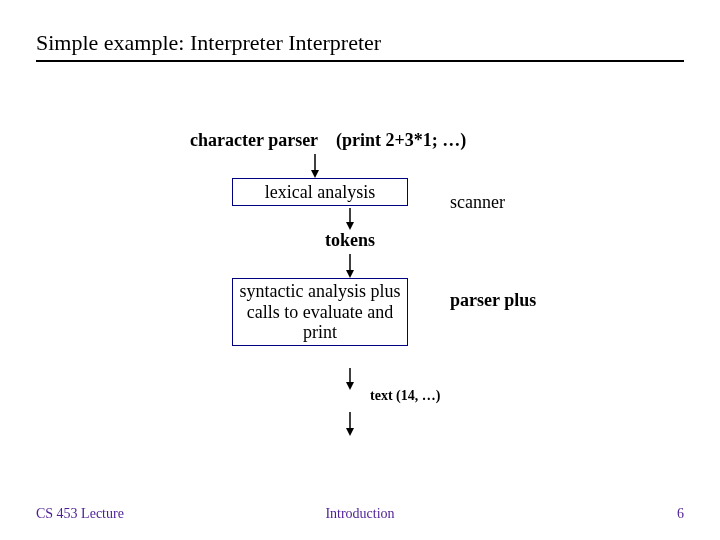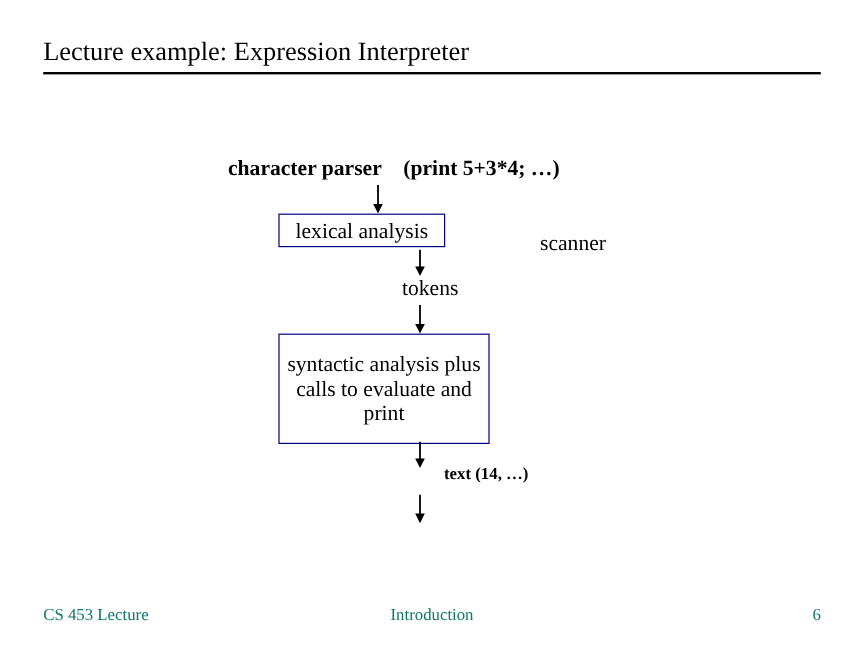--- a/index.html
+++ b/index.html
@@ -42,21 +42,21 @@
   .row-input .bold { font-weight: bold; }
   .arrow1 {
     position: absolute;
     top: 24px;
     left: 310px;
   }
   .box1 {
     position: absolute;
     top: 48px;
     left: 232px;
-    width: 139px;
+    width: 176px;
     height: 28px;
     border: 1.5px solid #000080;
     background: #fff;
     display: flex;
     align-items: center;
     justify-content: center;
     font-size: 18px;
   }
   .lbl-scanner {
     position: absolute;
@@ -67,35 +67,35 @@
     margin-top: 12px;
   }
   .arrow2 {
     position: absolute;
     top: 78px;
     left: 345px;
   }
   .lbl-tokens {
     position: absolute;
     top: 100px;
-    left: 335px;
-    font-size: 18px;
-    font-weight: normal;
+    left: 325px;
+    font-size: 18px;
+    font-weight: bold;
   }
   .arrow3 {
     position: absolute;
     top: 124px;
     left: 345px;
   }
   .box2 {
     position: absolute;
     top: 148px;
     left: 232px;
     width: 176px;
-    height: 92px;
+    height: 68px;
     border: 1.5px solid #000080;
     background: #fff;
     display: flex;
     align-items: center;
     justify-content: center;
     text-align: center;
     font-size: 18px;
     line-height: 1.15;
     padding: 4px 6px;
   }
@@ -123,47 +123,47 @@
     position: absolute;
     top: 282px;
     left: 345px;
   }
   .footer {
     position: absolute;
     bottom: 18px;
     left: 36px;
     right: 36px;
     font-size: 14px;
-    color: #0f766e;
+    color: #4c1d95;
     display: flex;
     justify-content: space-between;
     align-items: baseline;
   }
   .footer .center {
     position: absolute;
     left: 50%;
     transform: translateX(-50%);
     text-align: right;
   }
   svg.arrow { display: block; }
 </style>
 </head>
 <body>
 
 <div class="title-wrap">
-  <div class="title">Lecture example: Expression Interpreter</div>
+  <div class="title">Simple example: Interpreter Interpreter</div>
   <hr class="title-rule">
 </div>
 
 <div class="diagram">
 
   <div class="row-input">
     <span class="bold">character parser</span>
     <span>&nbsp;&nbsp;</span>
-    <span class="bold">(print 5+3*4; …)</span>
+    <span class="bold">(print 2+3*1; …)</span>
   </div>
 
   <svg class="arrow arrow1" width="10" height="24">
     <line x1="5" y1="0" x2="5" y2="18" stroke="#000" stroke-width="1.5"></line>
     <polygon points="5,24 1,16 9,16" fill="#000"></polygon>
   </svg>
 
   <div class="box1">
     <span>lexical analysis</span>
   </div>
@@ -178,21 +178,21 @@
 
   <svg class="arrow arrow3" width="10" height="24">
     <line x1="5" y1="0" x2="5" y2="18" stroke="#000" stroke-width="1.5"></line>
     <polygon points="5,24 1,16 9,16" fill="#000"></polygon>
   </svg>
 
   <div class="box2">
     <span>syntactic analysis plus calls to evaluate and print</span>
   </div>
   <div class="lbl-parser">
-    <br>
+    <span>parser plus</span><br>
   </div>
 
   <svg class="arrow arrow4" width="10" height="22">
     <line x1="5" y1="0" x2="5" y2="16" stroke="#000" stroke-width="1.5"></line>
     <polygon points="5,22 1,14 9,14" fill="#000"></polygon>
   </svg>
 
   <div class="lbl-output">text  (14, …)</div>
 
   <svg class="arrow arrow5" width="10" height="24">

